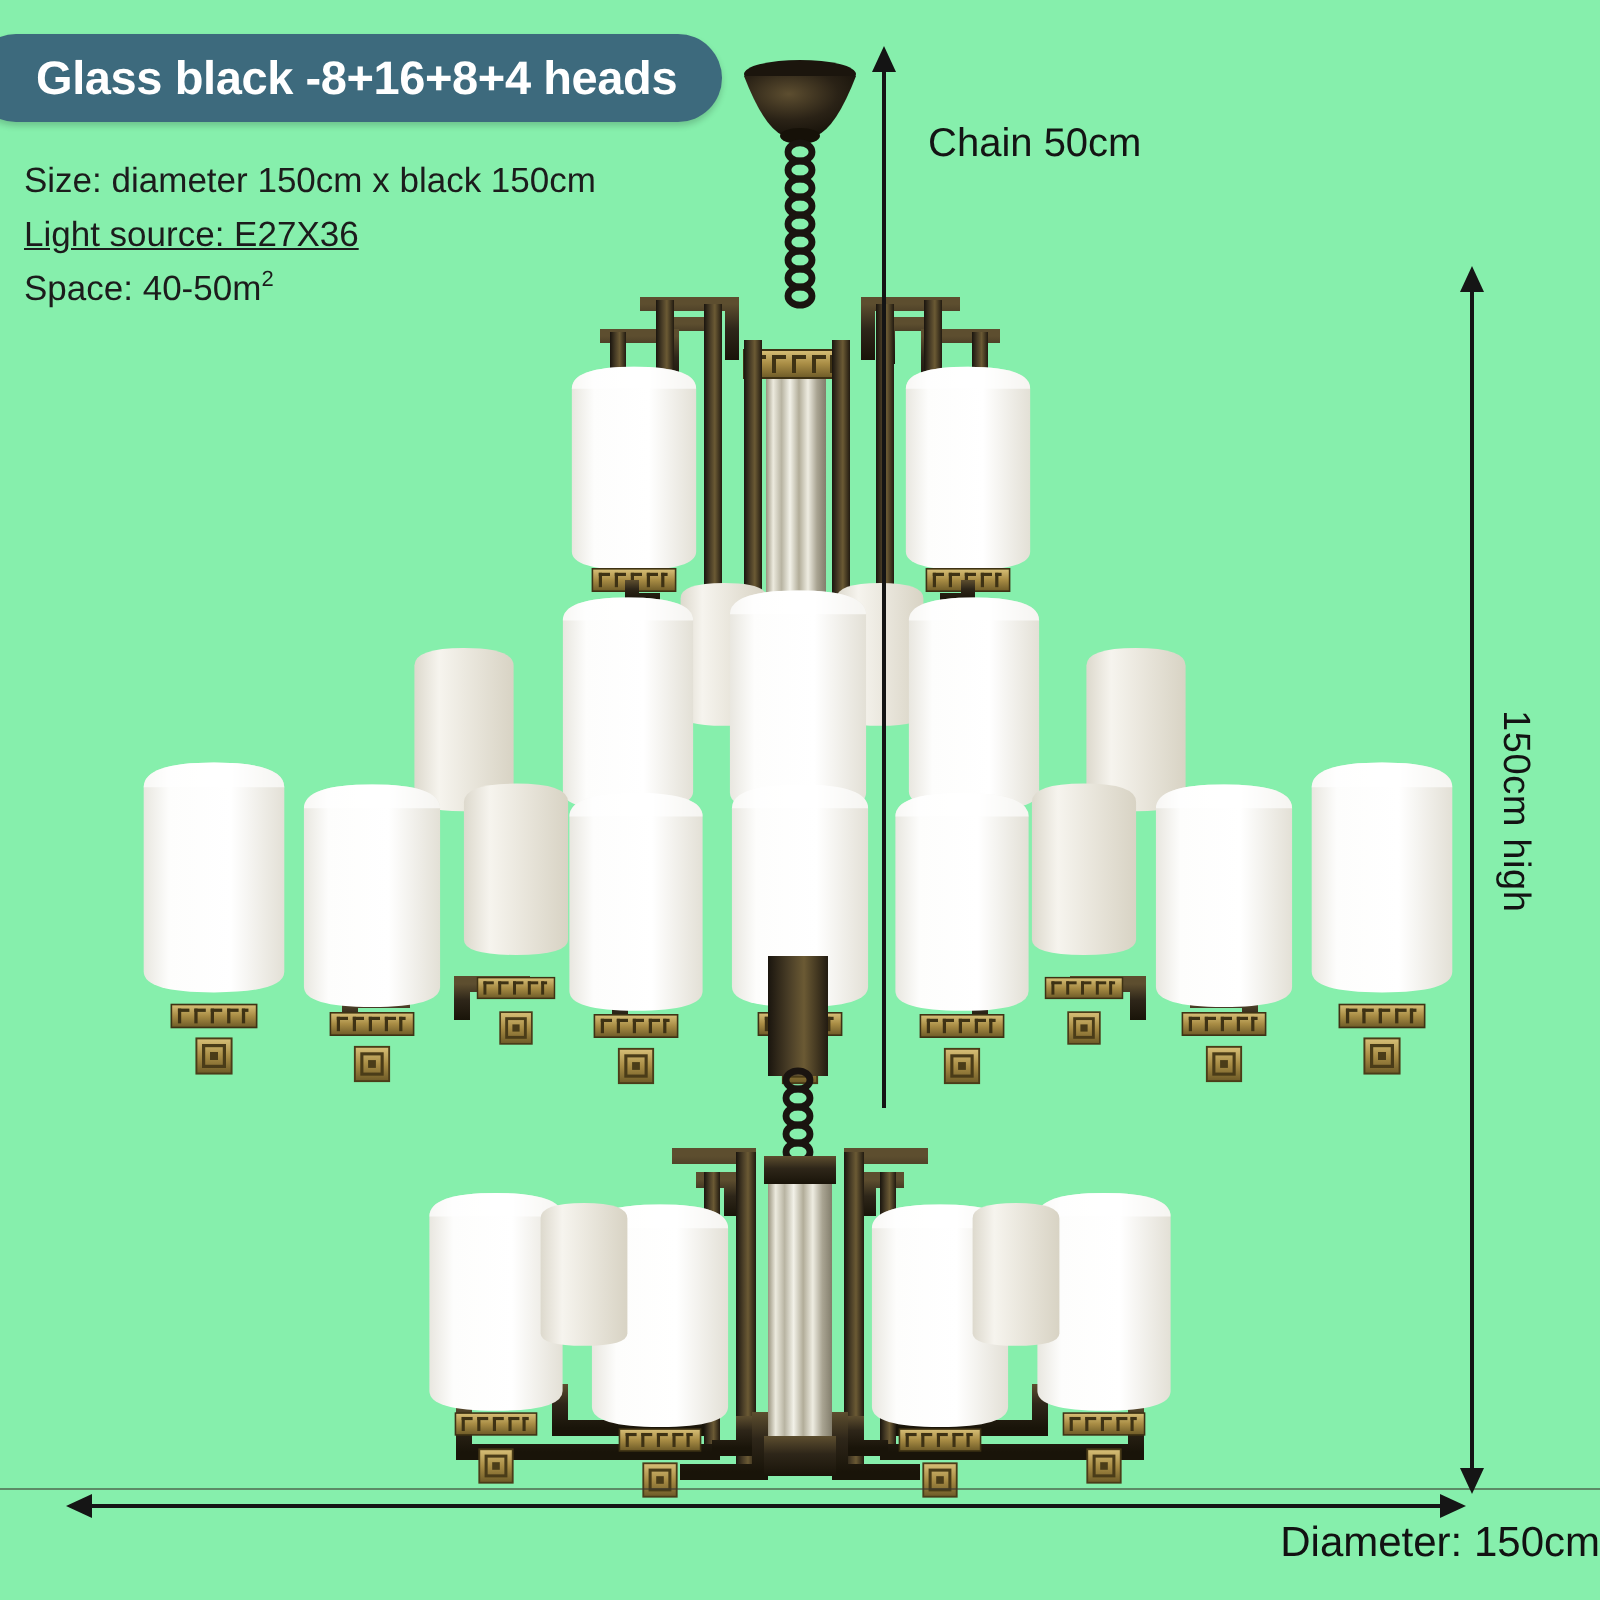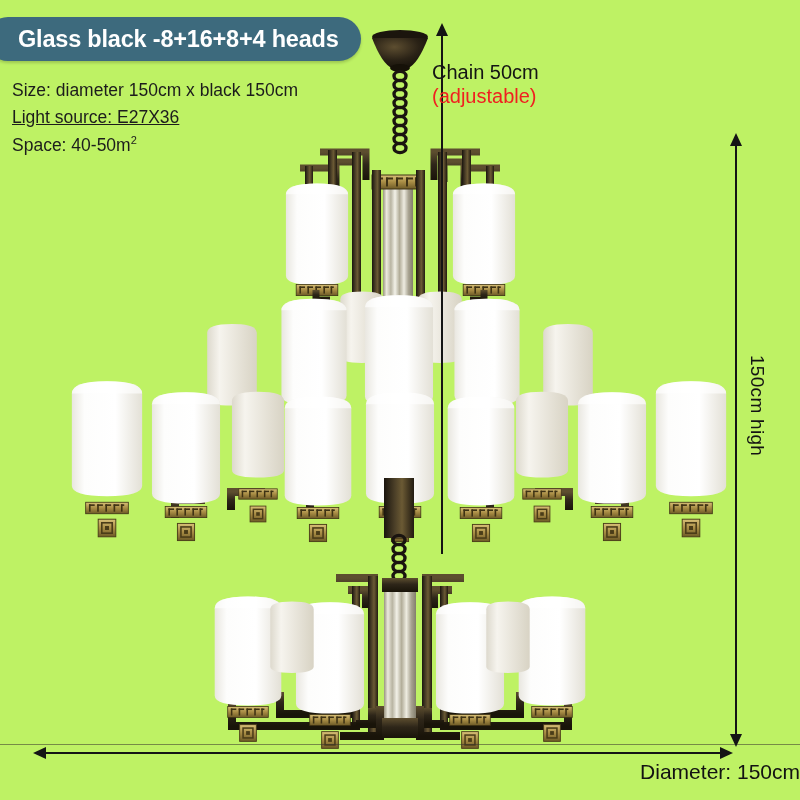--- a/index.html
+++ b/index.html
@@ -3,21 +3,21 @@
 <meta charset="utf-8">
 <style>
   * { margin:0; padding:0; box-sizing:border-box; }
   html,body { width:800px; height:800px; }
   body {
     font-family:"Liberation Sans", sans-serif;
     background:#bcab8f;
     position:relative;
     overflow:hidden;
   }
-  #stage { position:absolute; inset:0; background:#bef264; }
+  #stage { position:absolute; inset:0; background:#86efac; }
 
   
   .title-pill{
     position:absolute; left:-14px; top:17px;
     width:375px; height:44px;
     background:#3d6a7d;
     border-radius:24px;
     display:flex; align-items:center;
     padding-left:32px;
     box-shadow:0 2px 3px rgba(0,0,0,.18);
@@ -28,21 +28,21 @@
   }
 
   
   .spec{ position:absolute; left:12px; color:#1c1c1c; font-size:17.5px; white-space:nowrap;}
   .spec-1{ top:80px; }
   .spec-2{ top:107px;text-decoration:underline; }
   .spec-3{ top:134px; }
   .spec sup{ font-size:11px; vertical-align:super; }
 
   
-  .chain-ann{ position:absolute; left:432px; top:60px; white-space:nowrap; }
+  .chain-ann{ position:absolute; left:464px; top:60px; white-space:nowrap;text-align:right; }
   .chain-ann .l1{ display:block; color:#141414; font-size:20px; line-height:24px;}
   .chain-ann .l2{ display:block; color:#f02020; font-size:20px; line-height:24px;}
 
   
   .dim-chain{ position:absolute; left:441px; top:34px; width:2px; height:520px; background:#141414;}
   .dim-chain .head-up{
     position:absolute; left:-5px; top:-11px; width:0;height:0;
     border-left:6px solid transparent;border-right:6px solid transparent;
     border-bottom:13px solid #141414;
   }
@@ -496,21 +496,20 @@
   <div class="spec spec-1">Size: diameter 150cm x black 150cm</div>
   <div class="spec spec-2">Light source: E27X36</div>
   <div class="spec spec-3"><span>Space: 40-50m</span><sup>2</sup></div>
 
   <div class="dim-chain">
     <div class="head-up"></div>
   </div>
 
   <div class="chain-ann">
     <span class="l1">Chain 50cm</span>
-    <span class="l2">(adjustable)</span>
   </div>
 
   <div class="dim-v">
     <div class="head-up"></div>
     <div class="head-dn"></div>
   </div>
   <div class="dim-v-label">150cm high</div>
 
   <div class="dim-h">
     <div class="head-l"></div>

